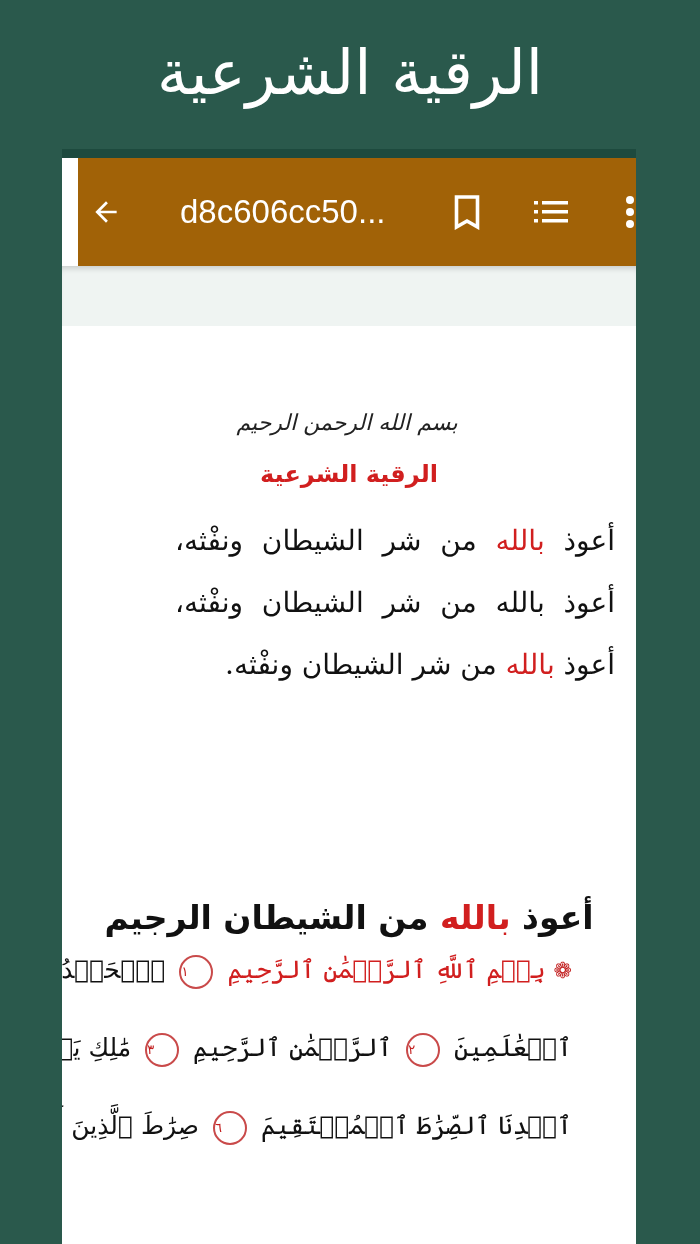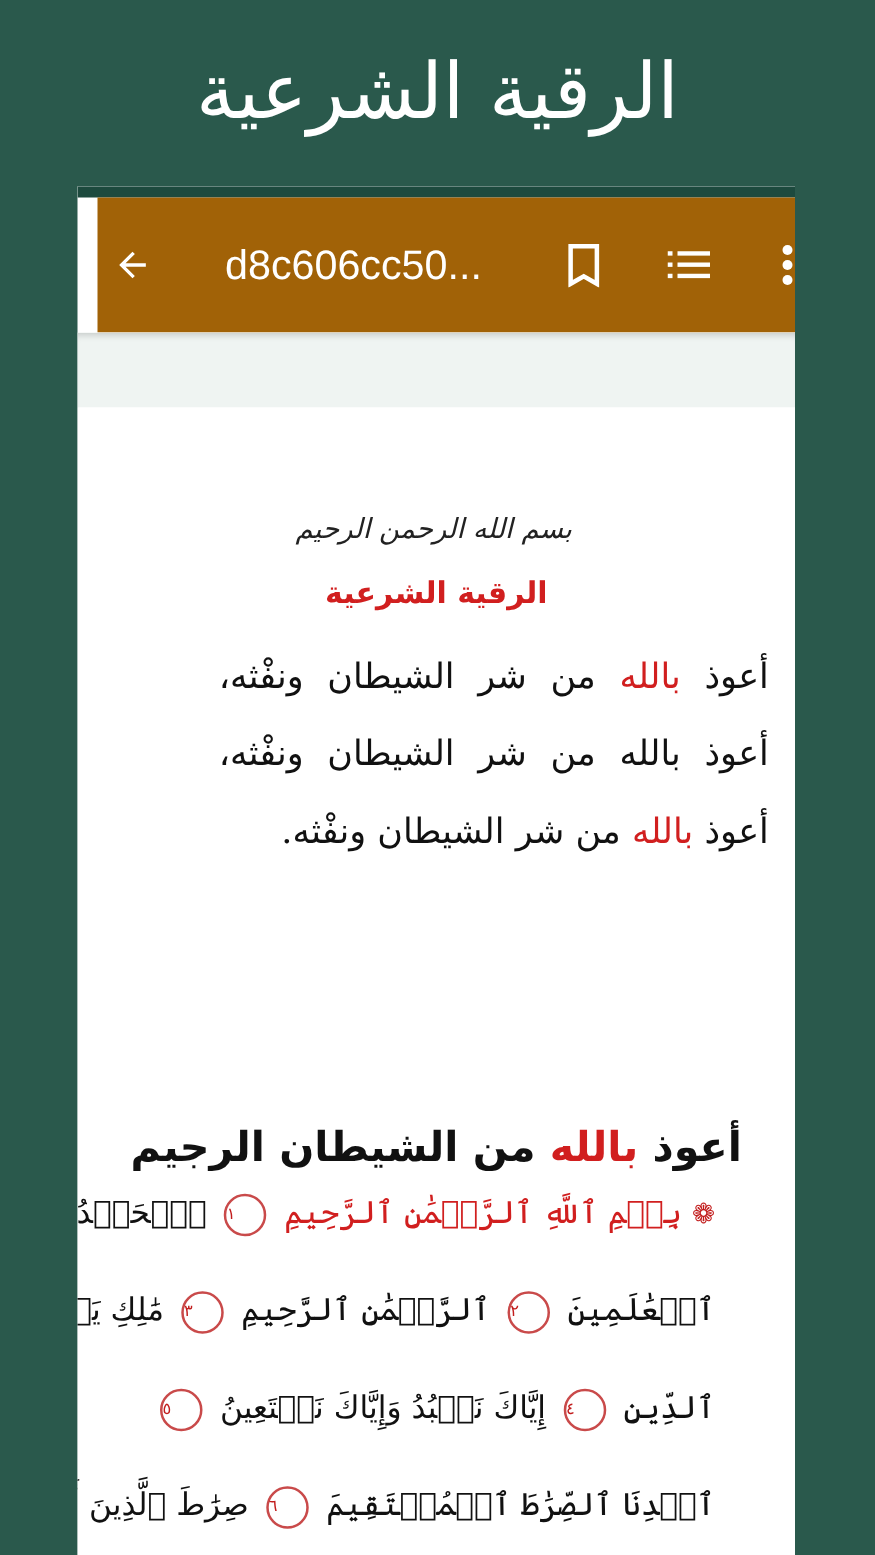--- a/index.html
+++ b/index.html
@@ -131,26 +131,20 @@
         <span>ٱلۡحَمۡدُ لِلَّهِ رَبِّ</span>
       </div>
       <div class="verse-line">
         <span>ٱلۡعَٰلَمِينَ</span>
         <span class="ayah-marker">٢</span>
         <span>ٱلرَّحۡمَٰنِ ٱلرَّحِيمِ</span>
         <span class="ayah-marker">٣</span>
         <span>مَٰلِكِ يَوۡمِ</span>
       </div>
       <div class="verse-line">
-        <span>ٱلدِّينِ</span>
-        <span class="ayah-marker">٤</span>
-        <span>إِيَّاكَ نَعۡبُدُ وَإِيَّاكَ نَسۡتَعِينُ</span>
-        <span class="ayah-marker">٥</span>
-      </div>
-      <div class="verse-line">
         <span>ٱهۡدِنَا ٱلصِّرَٰطَ ٱلۡمُسۡتَقِيمَ</span>
         <span class="ayah-marker">٦</span>
         <span>صِرَٰطَ ٱلَّذِينَ أَنۡعَمۡتَ</span>
       </div>
       <div class="verse-line">
         
         
         
       </div>
     </div>

